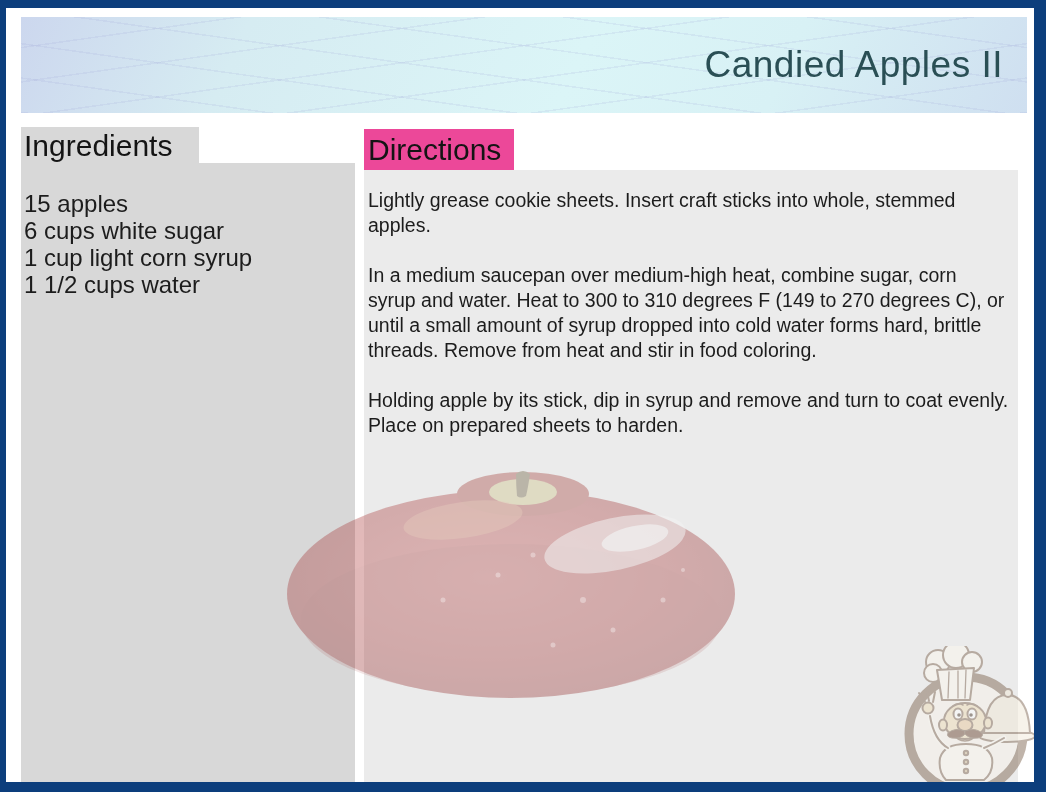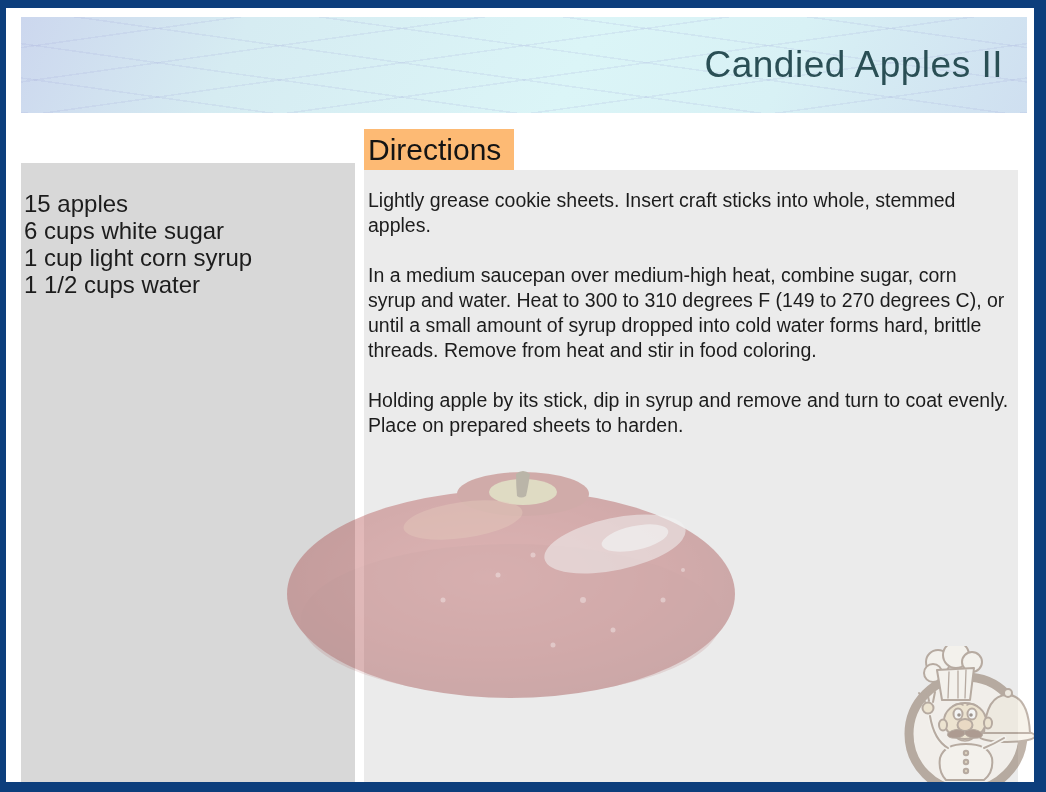--- a/index.html
+++ b/index.html
@@ -21,21 +21,21 @@
       linear-gradient(115deg,#ccd7ee 0%,#d6ecf2 22%,#dbf5f7 55%,#d8f1f5 75%,#cfdff0 100%);
     display:flex;align-items:center;justify-content:flex-end;
   }
   .banner-title{
     font-size:37px;color:#2a4f55;padding-right:24px;letter-spacing:.5px;font-weight:400;
   }
 
   .heading-box{position:absolute;z-index:3;display:flex;align-items:center;}
   .heading-text{font-size:30px;color:#141414;font-weight:400;}
   .ingredients-heading-box{left:21px;top:127px;width:175px;height:37px;background:#d8d8d8;padding-left:3px;}
-  .directions-heading-box{left:364px;top:129px;width:146px;height:41px;background:#fdba74;padding-left:4px;}
+  .directions-heading-box{left:364px;top:129px;width:146px;height:41px;background:#ec4899;padding-left:4px;}
 
   .panel{position:absolute;z-index:1;}
   .ingredients-panel{left:21px;top:163px;width:334px;height:619px;background:#d8d8d8;}
   .directions-panel{left:364px;top:170px;width:654px;height:612px;background:#ebebeb;}
 
   .ingredients-list{
     position:absolute;left:24px;top:190px;width:320px;z-index:3;
     list-style:none;margin:0;padding:0;
     font-size:24px;line-height:27px;color:#1c1c1c;
   }
@@ -56,20 +56,23 @@
   <div class="frame frame-top"></div>
   <div class="frame frame-bottom"></div>
   <div class="frame frame-left"></div>
   <div class="frame frame-right"></div>
 
   <div class="banner">
     <div class="banner-title">Candied Apples II</div>
   </div>
 
   <div class="panel ingredients-panel"></div>
+  <div class="heading-box ingredients-heading-box">
+    <span class="heading-text">Ingredients</span>
+  </div>
   <ul class="ingredients-list">
     <li>15 apples</li>
     <li>6 cups white sugar</li>
     <li>1 cup light corn syrup</li>
     <li>1 1/2 cups water</li>
   </ul>
 
   <div class="panel directions-panel"></div>
   <div class="heading-box directions-heading-box">
     <span class="heading-text">Directions</span>

